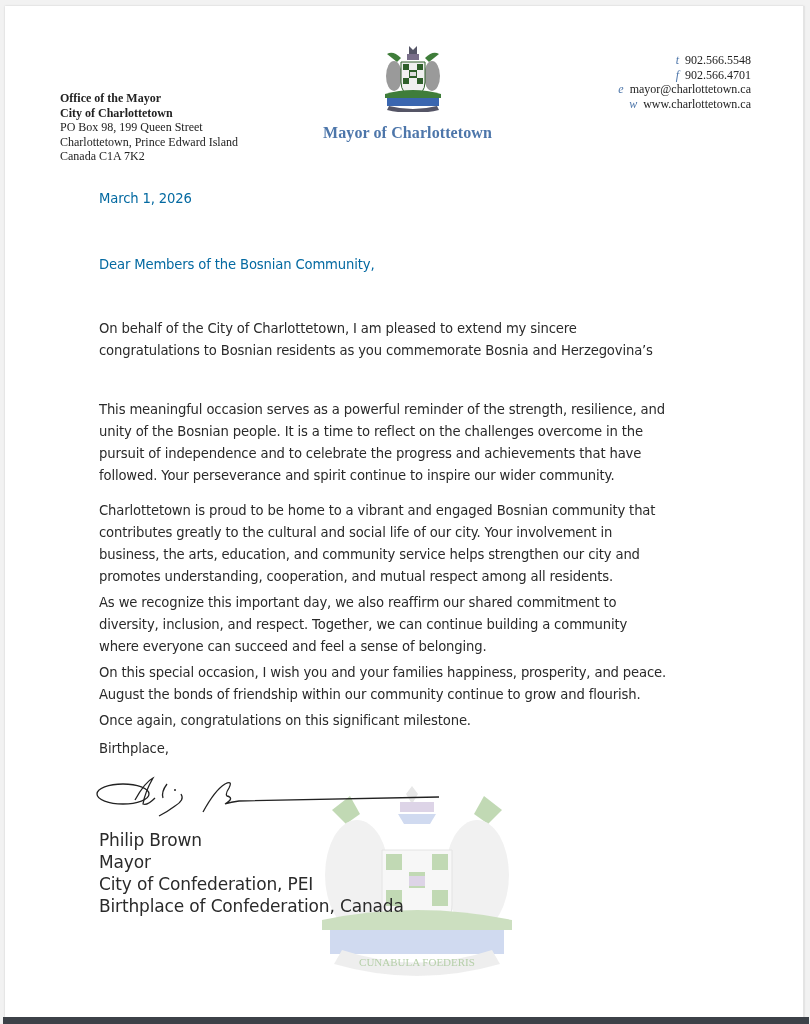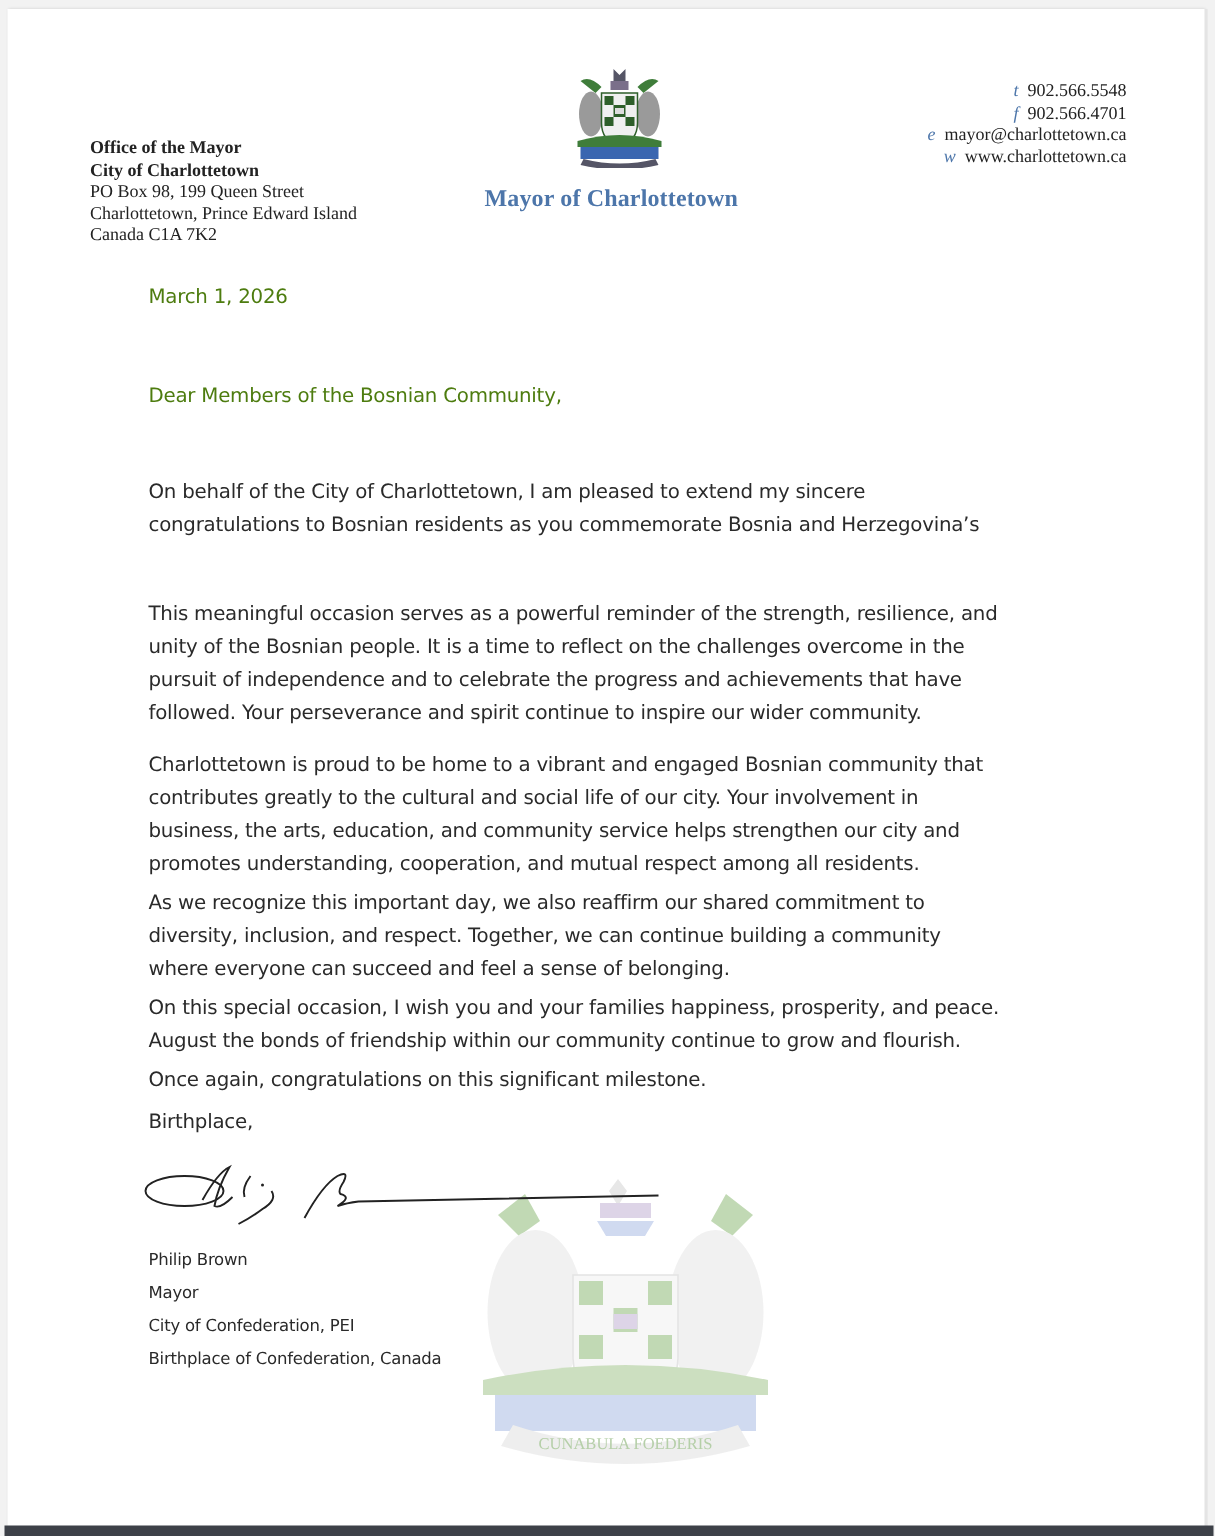--- a/index.html
+++ b/index.html
@@ -10,28 +10,28 @@
 
   .addr { position:absolute; left:55px; top:46px; font-family:"Liberation Serif", serif; font-size:12px; line-height:14.5px; color:#222;margin-top:39px; }
   .addr .b { font-weight:bold; }
 
   .crest-top { position:absolute; left:378px; top:38px; width:60px; height:68px; }
   .mayor-title { position:absolute; left:318px; top:118px; font-family:"Liberation Serif", serif; font-weight:bold; font-size:16px; color:#4d76aa; letter-spacing:0.1px;text-align:right; }
 
   .contact { position:absolute; right:53px; top:47px; font-family:"Liberation Serif", serif; font-size:12px; line-height:14.5px; color:#222; text-align:right; }
   .contact .k { color:#4d76aa; font-style:italic; margin-right:6px; }
 
-  .body-text { position:absolute; left:99px; font-family:"DejaVu Sans", sans-serif; font-size:13.2px; color:#4d7c0f; letter-spacing:-0.15px; }
+  .body-text { position:absolute; left:99px; font-family:"DejaVu Sans", sans-serif; font-size:13.2px; color:#0369a1; letter-spacing:-0.15px; }
   .date { top:191px; }
   .salutation { top:257px;text-align:center; }
   .para { position:absolute; left:99px; width:680px; font-size:13.2px; line-height:22px; color:#2a2a2a; letter-spacing:-0.15px; }
   .para span { display:block; white-space:nowrap; }
 
   .sig-line { position:absolute; left:95px; top:772px; }
-  .sig-block { position:absolute; left:99px; top:829px; font-size:11px; line-height:22px; color:#2a2a2a; letter-spacing:-0.15px; }
+  .sig-block { position:absolute; left:99px; top:829px; font-size:17px; line-height:22px; color:#2a2a2a; letter-spacing:-0.15px; }
   .sig-block span { display:block; }
 
   .crest-wm { position:absolute; left:312px; top:780px; width:210px; height:200px; opacity:0.85; }
 </style>
 </head>
 <body>
 
 <div class="page">
 
   <div class="addr">

